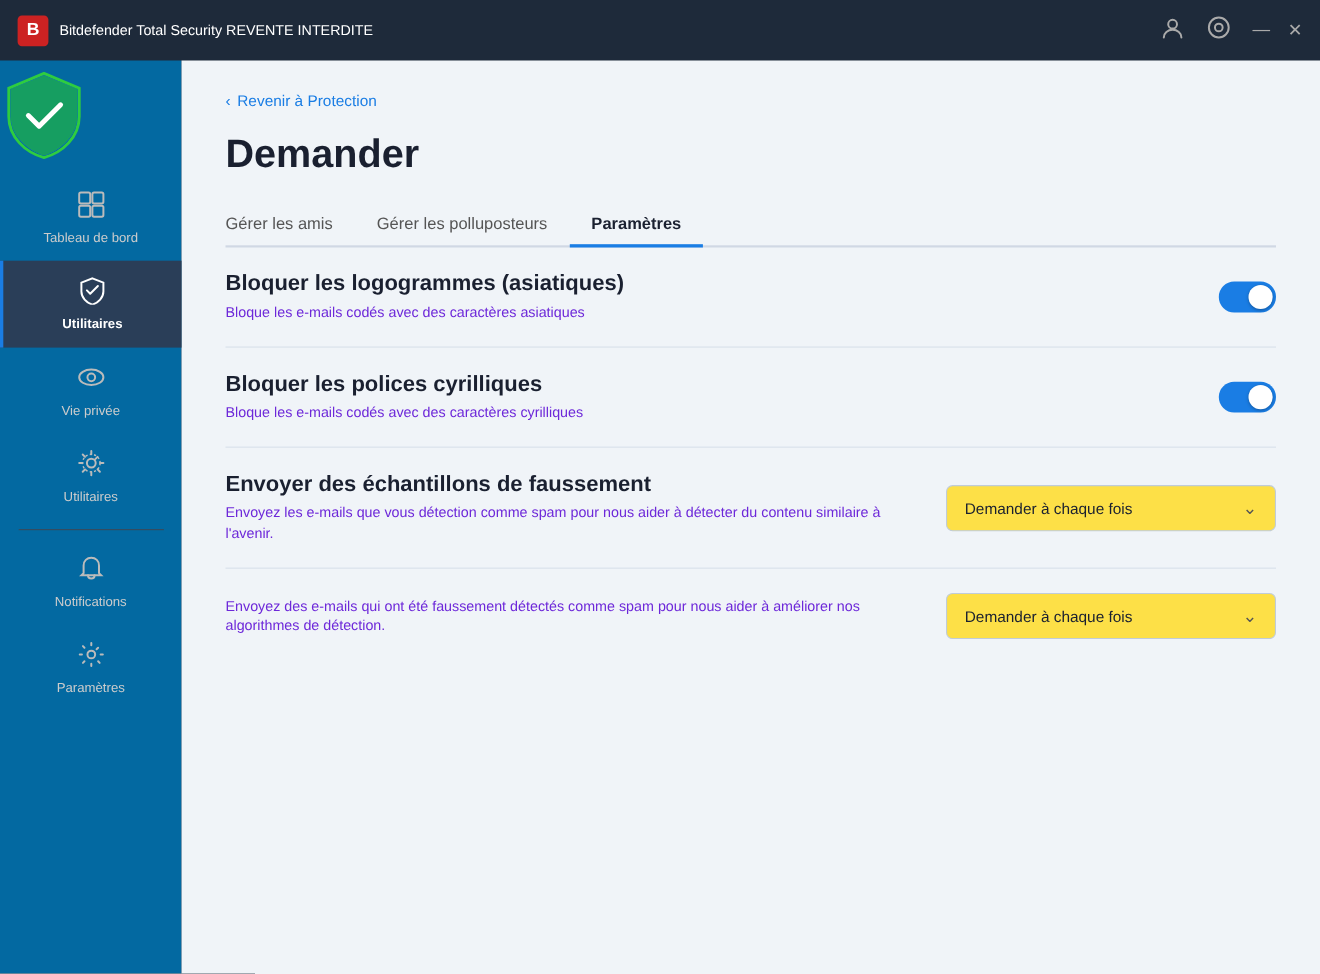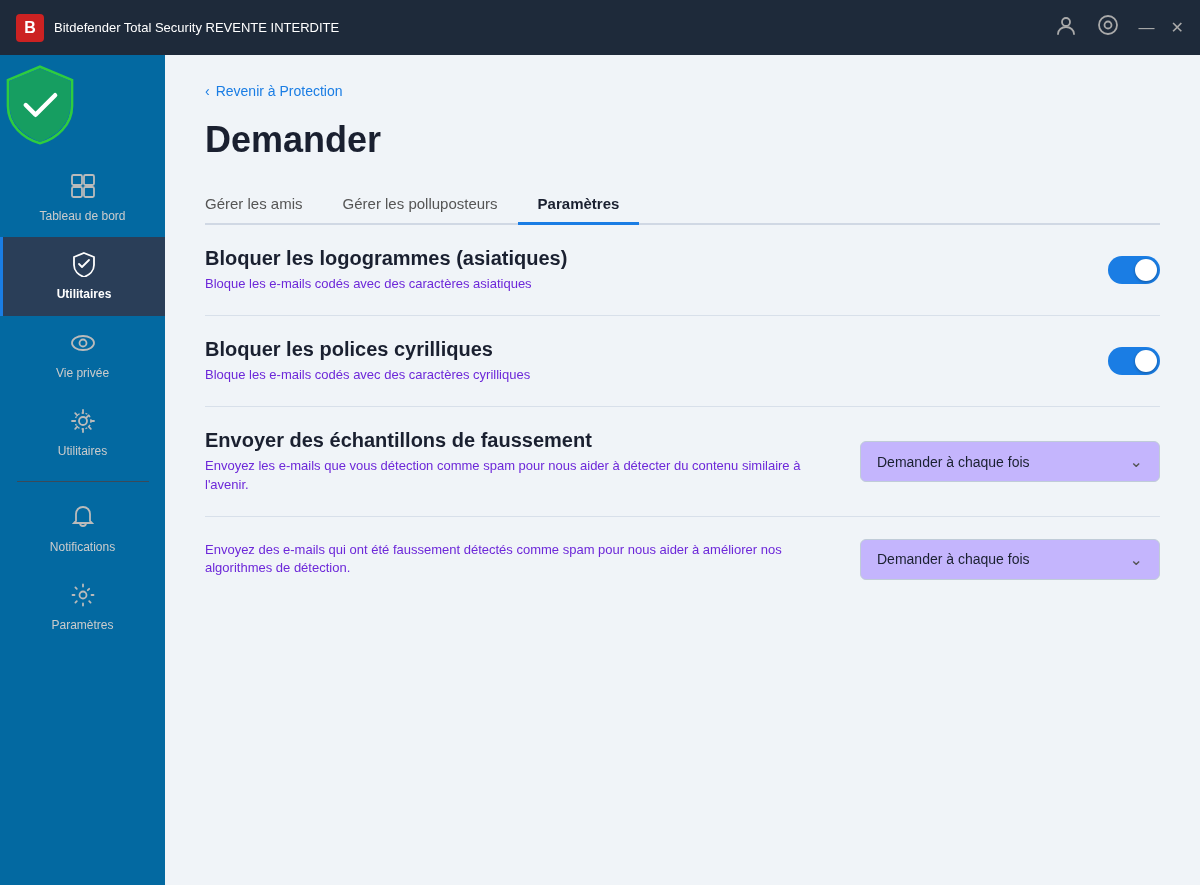--- a/index.html
+++ b/index.html
@@ -103,21 +103,21 @@
       width: 22px; height: 22px; border-radius: 50%; background: white;
       position: absolute; top: 3px; transition: left 0.2s;
       box-shadow: 0 1px 3px rgba(0,0,0,0.3);
     }
     .toggle.on .toggle-knob { left: 27px; }
 
     
     .dropdown {
       display: flex; align-items: center; justify-content: space-between;
       width: 300px; padding: 10px 16px; border: 1.5px solid #c0ccd8;
-      border-radius: 6px; background: #c4b5fd; cursor: pointer;
+      border-radius: 6px; background: #fde047; cursor: pointer;
       font-size: 14px; color: #1a2030;
     }
     .dropdown-chevron { color: #555; font-size: 16px; }
   </style>
 </head>
 <body>
 
 <div class="titlebar">
   <div class="titlebar-left">
     <div class="titlebar-logo">

